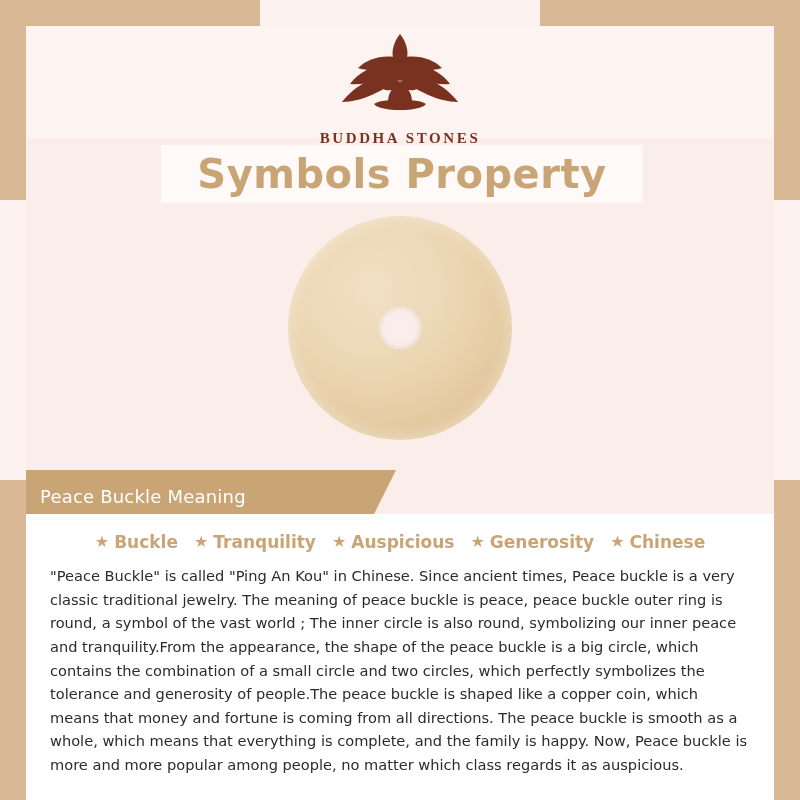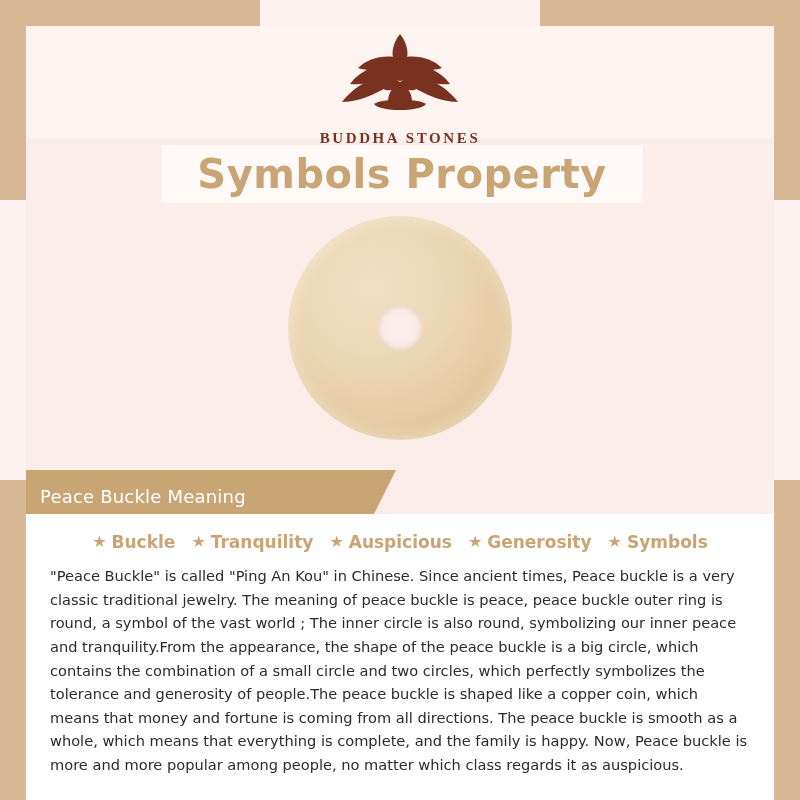--- a/index.html
+++ b/index.html
@@ -305,21 +305,21 @@
         <span class="keyword">
           <span class="star">★</span>
           <span>Auspicious</span>
         </span>
         <span class="keyword">
           <span class="star">★</span>
           <span>Generosity</span>
         </span>
         <span class="keyword">
           <span class="star">★</span>
-          <span>Symbols</span>
+          <span>Chinese</span>
         </span>
       </div>
 
       <div class="paragraph">"Peace Buckle" is called "Ping An Kou" in Chinese. Since ancient times, Peace buckle is a very classic traditional jewelry. The meaning of peace buckle is peace, peace buckle outer ring is round, a symbol of the vast world ; The inner circle is also round, symbolizing our inner peace and tranquility.From the appearance, the shape of the peace buckle is a big circle, which contains the combination of a small circle and two circles, which perfectly symbolizes the tolerance and generosity of people.The peace buckle is shaped like a copper coin, which means that money and fortune is coming from all directions. The peace buckle is smooth as a whole, which means that everything is complete, and the family is happy. Now, Peace buckle is more and more popular among people, no matter which class regards it as auspicious.</div>
     </div>
 
   </div>
 </div>
 
 </body></html>

